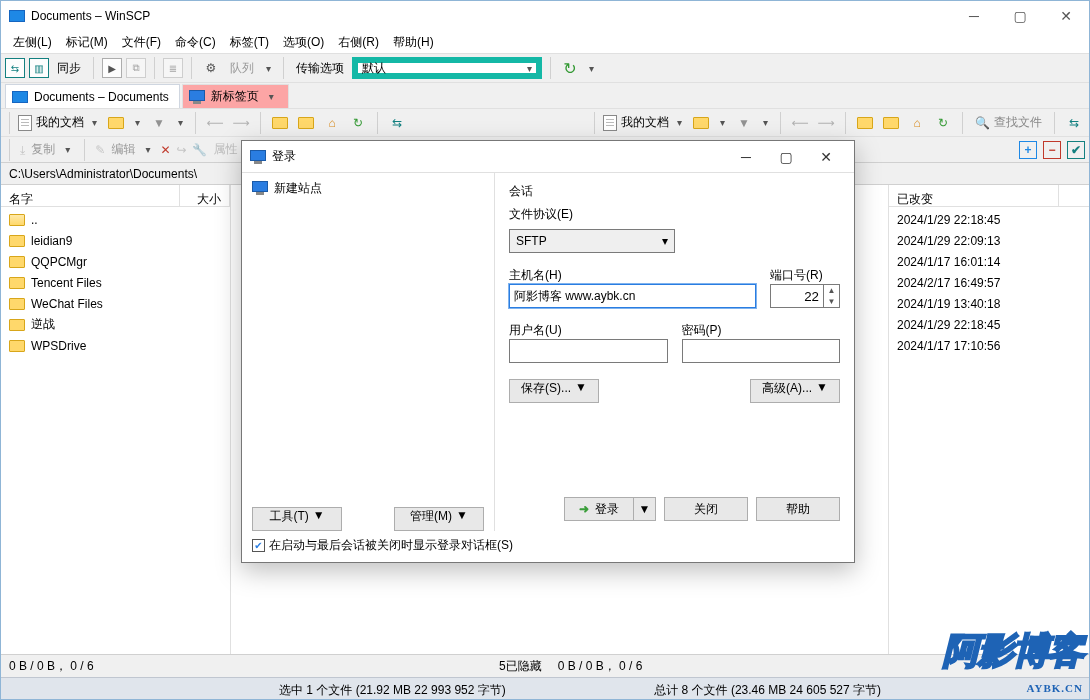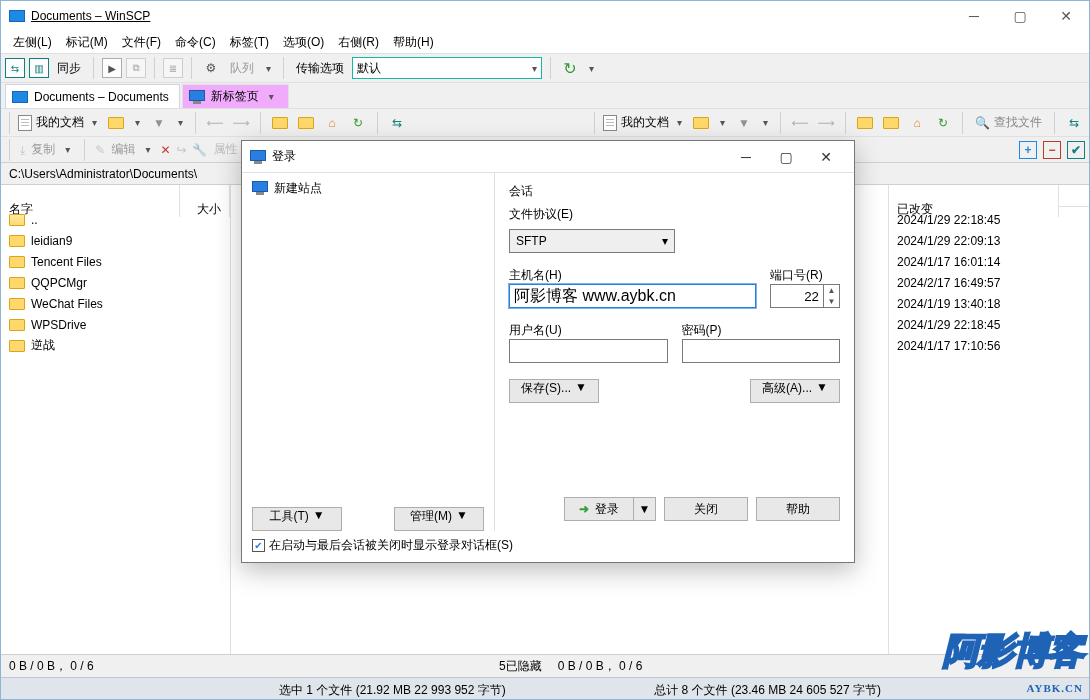--- a/index.html
+++ b/index.html
@@ -1,36 +1,36 @@
 <!DOCTYPE html>
 <html><head>
 <meta charset="utf-8">
 <style>
   * { box-sizing: border-box; }
   html, body { margin: 0; padding: 0; font-family: "Microsoft YaHei", "Segoe UI", sans-serif; font-size: 12px; color: #000; background: #fff; }
   .window { width: 1090px; height: 700px; position: relative; border: 1px solid #8fb5d6; display: flex; flex-direction: column; background: #fff; overflow: hidden; }
   
   .titlebar { height: 30px; background: #fff; display: flex; align-items: center; padding: 0 0 0 8px; }
-  .titlebar .title { flex: 1; text-decoration: underline; }
+  .titlebar .title { flex: 1; }
   .titlebar .win-btn { width: 46px; height: 30px; display:flex; align-items:center; justify-content:center; color:#555; font-size:14px; }
   
   .menubar { height: 22px; display:flex; align-items:center; padding: 0 6px; gap: 2px; }
   .menubar span { padding: 2px 6px; }
   
   .topbar { height: 30px; background:#f0f0f0; border-top:1px solid #e0e0e0; border-bottom:1px solid #e0e0e0; display:flex; align-items:center; gap:4px; padding:0 4px; }
   .sep { width:1px; height:22px; background:#d0d0d0; margin:0 4px; }
   .icon-sq { width:20px; height:20px; border:1px solid #adadad; background:#fdfdfd; display:flex;align-items:center;justify-content:center; font-size:10px; color:#555;}
   .icon-sq.teal { border-color:#138080; color:#138080;}
   .topbar-label { padding:0 4px; }
-  .combo { height:22px; border:1px solid #14b8a6; background:#fff; display:flex; align-items:center; min-width:190px; padding:0 4px; justify-content:space-between;}
+  .combo { height:22px; border:6px solid #14b8a6; background:#fff; display:flex; align-items:center; min-width:190px; padding:0 4px; justify-content:space-between;}
   .combo .arrow { font-size:10px; color:#555; }
   
   .tabsrow { height:26px; background:#f0f0f0; border-bottom:1px solid #e0e0e0; display:flex; align-items:flex-end; padding:0 4px; gap:2px;}
   .tab { height:24px; background:#fff; border:1px solid #cfd6e0; border-bottom:none; display:flex; align-items:center; padding:0 10px 0 6px; gap:6px;}
-  .tab.new { background:#f0abfc; border-color:#e0e0e0;}
+  .tab.new { background:#fca5a5; border-color:#e0e0e0;}
   .panel-icon { width:16px; height:12px; display:inline-block;}
   .panel-icon.blue { background:#1e88e5; border:1px solid #1565c0;}
   .tiny-arrow { font-size:10px; color:#555; padding:0 4px;}
   
   .navbar { height:28px; background:#f0f0f0; border-bottom:1px solid #e0e0e0; display:flex; align-items:center; padding:0 4px; gap:4px;}
   .folder-icon { width:16px; height:12px; background:#ffd86b; border:1px solid #d8a61a; display:inline-block; border-radius:1px;}
   .folder-icon.open { background:linear-gradient(#ffe9a8,#ffd86b); }
   .btn-ic { width:22px; height:22px; display:flex; align-items:center; justify-content:center; font-size:12px; color:#555;}
   .btn-ic.green { color:#339933;}
   .btn-ic.teal { color:#138080;}
@@ -41,40 +41,40 @@
   .plussq.blue { border-color:#1e88e5; color:#1e88e5;}
   .plussq.red { border-color:#c0392b; color:#c0392b;}
   .plussq.teal { border-color:#138080; color:#138080;}
   
   .addr { height:22px; background:#f0f0f0; border-bottom:1px solid #d0d0d0; display:flex; align-items:center; padding:0 8px;}
   
   .content { flex:1; display:flex; position:relative; background:#fff;}
   .pane { flex:1; display:flex; flex-direction:column; border-right:1px solid #e0e0e0;}
   .pane:last-child { border-right:none;}
   .col-headers { height:22px; display:flex; border-bottom:1px solid #e0e0e0; background:#fff;}
-  .col-headers .ch { padding:16px 8px; border-right:1px solid #e0e0e0; font-size:12px; background:#fff;}
+  .col-headers .ch { padding:6px 8px; border-right:1px solid #e0e0e0; font-size:12px; background:#fff;}
   .filelist { flex:1; overflow:auto; padding-top:2px;}
   .frow { height:21px; display:flex; align-items:center; padding:0 8px; gap:6px;}
   .frow .folder-icon { flex-shrink:0;}
   .changed-col { width:170px; }
   
   .statusbars { background:#f0f0f0; border-top:1px solid #d0d0d0;}
   .status-row { height:22px; display:flex; align-items:center; font-size:12px;}
   .status-row .cell { padding:0 8px;}
   
   .dialog { position:absolute; top:139px; left:240px; width:614px; height:423px; background:#fff; border:1px solid #777; box-shadow:0 8px 24px rgba(0,0,0,0.25); display:flex; flex-direction:column; z-index:10;}
   .dlg-title { height:32px; background:#fff; display:flex; align-items:center; padding:0 8px; border-bottom:1px solid #e0e0e0;}
   .dlg-title .t { flex:1; font-size:12px;}
   .dlg-title .wbtn { width:40px; height:28px; display:flex; align-items:center; justify-content:center; font-size:14px; color:#333;}
   .dlg-body { flex:1; display:flex;}
   .dlg-left { width:253px; border-right:1px solid #e0e0e0; background:#fff; display:flex; flex-direction:column;}
   .site-item { height:22px; display:flex; align-items:center; gap:6px; padding:0 6px; margin:4px 4px 0 4px;}
   .dlg-right { flex:1; padding:10px 14px; display:flex; flex-direction:column; gap:6px;}
   .field-label { font-size:12px; }
-  .txt-input { height:24px; border:1px solid #7a7a7a; padding:0 4px; font-size:16px; width:100%; }
+  .txt-input { height:24px; border:1px solid #7a7a7a; padding:0 4px; font-size:12px; width:100%; }
   .txt-input.focus { border:1px solid #2a7de1; outline:1px solid #7fb3ef;}
   .portrow { display:flex; gap:14px;}
   .portcell { display:flex; flex-direction:column;}
   .spin { display:flex; align-items:center;}
   .spin input { width:54px; height:24px; border:1px solid #7a7a7a; text-align:right; padding-right:4px;}
   .spin .arrows { width:16px; height:24px; border:1px solid #7a7a7a; border-left:none; display:flex; flex-direction:column;}
   .spin .arrows div { flex:1; display:flex; align-items:center; justify-content:center; font-size:8px; color:#555;}
   .dropbtn { height:24px; border:1px solid #adadad; background:#e8e8e8; display:flex; align-items:flex-start; justify-content:center; padding:0 8px; gap:4px; min-width:90px;}
   .dlg-footer { padding:6px 10px 8px 10px; display:flex; flex-direction:column; gap:6px; }
   .dlg-btn-row { display:flex; gap:8px; align-items:center; }
@@ -248,37 +248,37 @@
         <div class="frow">
             <span class="folder-icon open"></span>
             <span>..</span>
           </div>
         <div class="frow">
             <span class="folder-icon"></span>
             <span>leidian9</span>
           </div>
         <div class="frow">
             <span class="folder-icon"></span>
+            <span>QQPCMgr</span>
+          </div>
+        <div class="frow">
+            <span class="folder-icon"></span>
             <span>Tencent Files</span>
           </div>
         <div class="frow">
             <span class="folder-icon"></span>
-            <span>QQPCMgr</span>
-          </div>
-        <div class="frow">
-            <span class="folder-icon"></span>
             <span>WeChat Files</span>
           </div>
         <div class="frow">
             <span class="folder-icon"></span>
+            <span>逆战</span>
+          </div>
+        <div class="frow">
+            <span class="folder-icon"></span>
             <span>WPSDrive</span>
-          </div>
-        <div class="frow">
-            <span class="folder-icon"></span>
-            <span>逆战</span>
           </div>
       </div>
     </div>
 
     <div class="pane"></div>
 
     <div class="pane" style="flex:0 0 200px;">
       <div class="col-headers">
         <div class="ch changed-col">已改变</div>
       </div>

